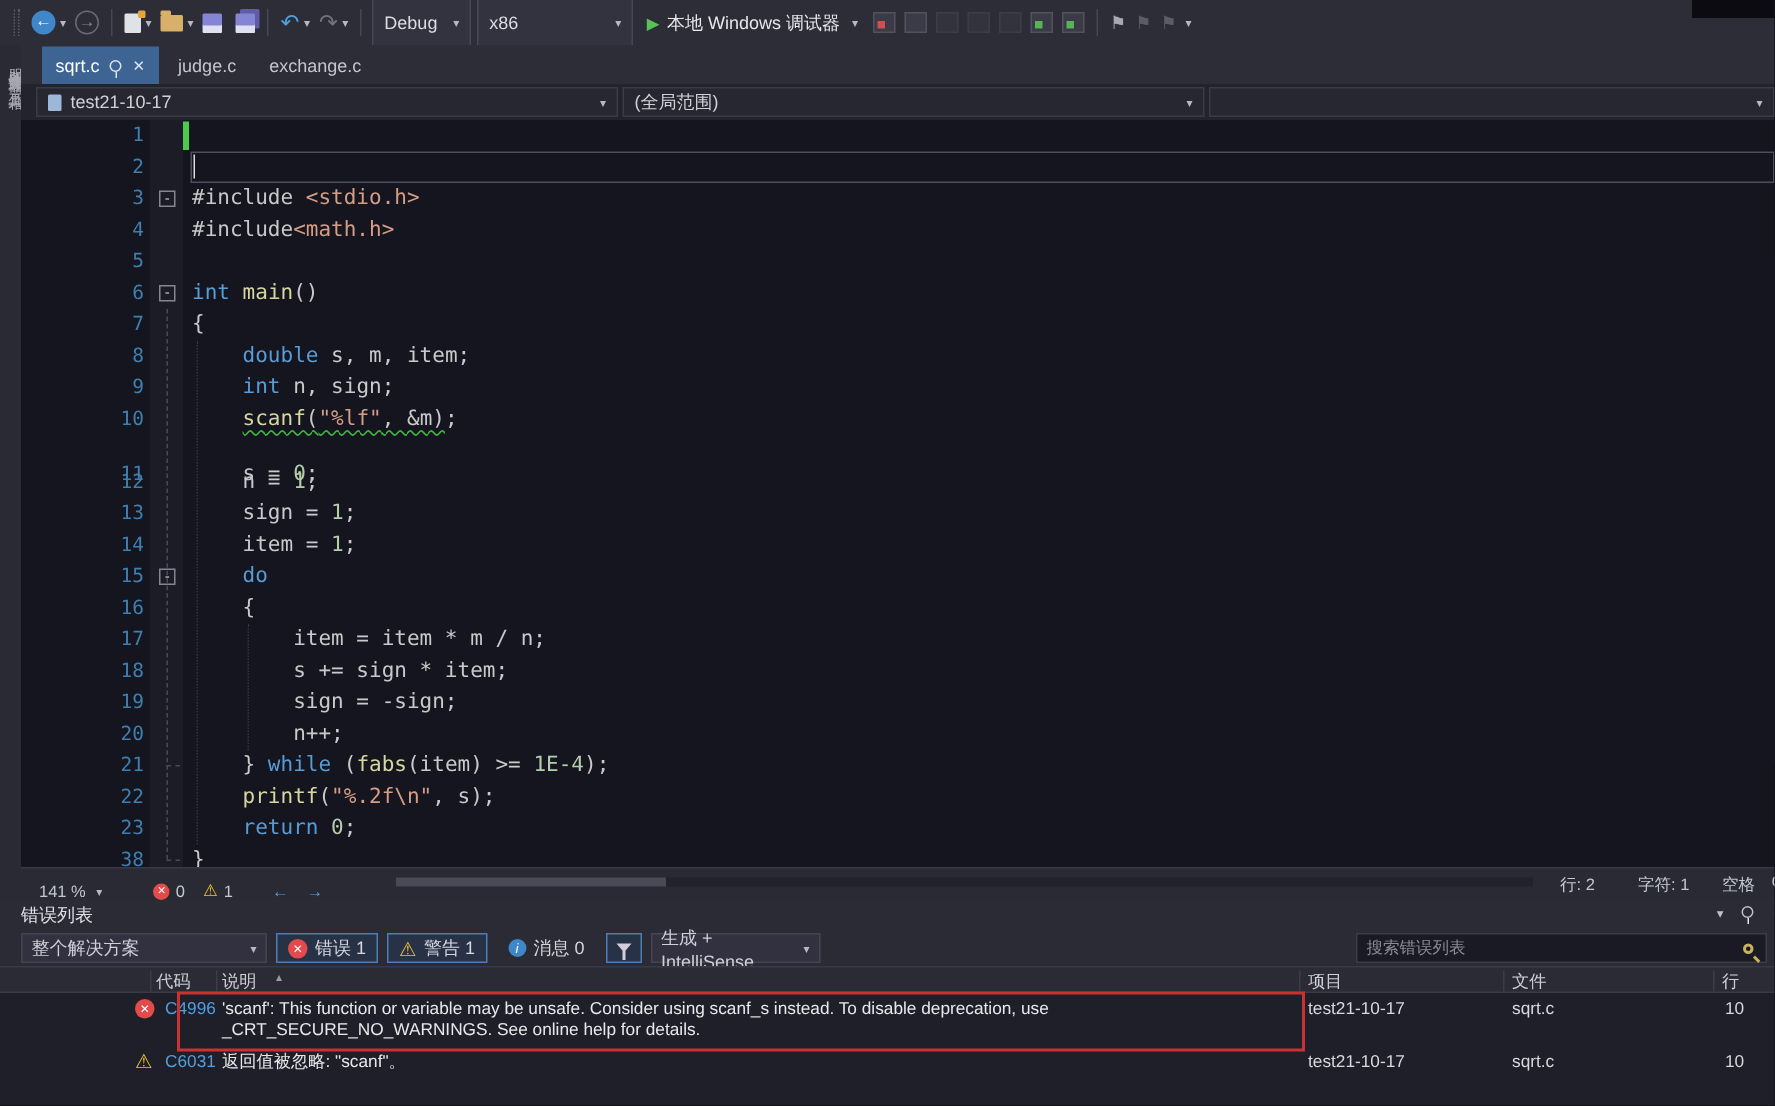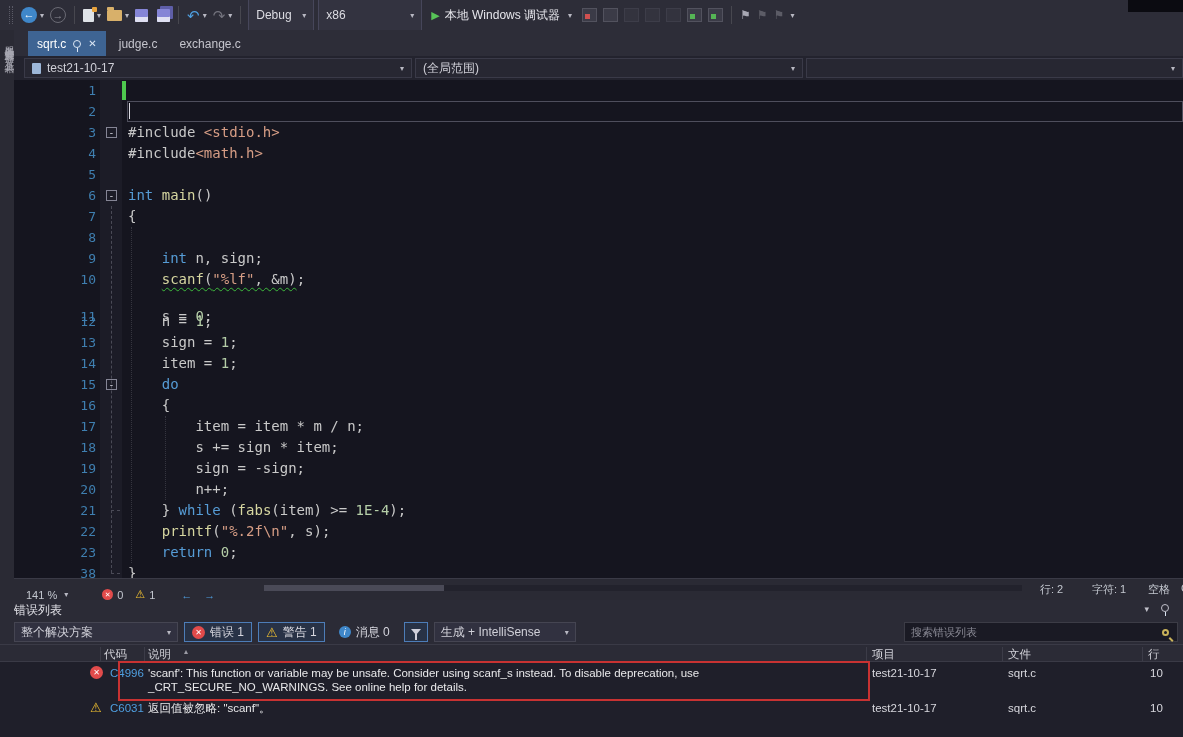--- a/index.html
+++ b/index.html
@@ -271,20 +271,21 @@
         <span class="line-number">6</span>
         <span class="fold-box">-</span>
         <span class="line-text"><span class="tok-kw">int</span><span class="tok-pl"> </span><span class="tok-fn">main</span><span class="tok-pl">()</span></span>
       </div>
       <div class="code-line" style="top: 126px;">
         <span class="line-number">7</span>
         <span class="line-text"><span class="tok-pl">{</span></span>
       </div>
       <div class="code-line" style="top: 147px;">
         <span class="line-number">8</span>
+        <span class="line-text"><span class="tok-pl">    </span><span class="tok-kw">double</span><span class="tok-pl"> s, m, item;</span></span>
       </div>
       <div class="code-line" style="top: 168px;">
         <span class="line-number">9</span>
         <span class="line-text"><span class="tok-pl">    </span><span class="tok-kw">int</span><span class="tok-pl"> n, sign;</span></span>
       </div>
       <div class="code-line" style="top: 189px;">
         <span class="line-number">10</span>
         <span class="line-text"><span class="tok-pl">    </span><span class="tok-fn sq">scanf</span><span class="tok-pl sq">(</span><span class="tok-str sq">"%lf"</span><span class="tok-pl sq">, &amp;m)</span><span class="tok-pl">;</span></span>
       </div>
       <div class="code-line" style="top: 226px; padding-left: 12px;">
@@ -394,21 +395,21 @@
         <span class="ico-warn">⚠</span>
         <span>警告 1</span>
       </span>
     <span class="tgl flat">
         <span class="ico-info">i</span>
         <span>消息 0</span>
       </span>
     <span class="tgl" style="padding:0 6px">
         <span class="funnel"></span>
       </span>
-    <span class="ep-dd" style="width:142px">
+    <span class="ep-dd" style="width:113px">
       <span>生成 + IntelliSense</span>
       <span class="caret" style="margin-left:auto">▾</span>
     </span>
     <span id="ep-search">
       <input type="text" placeholder="搜索错误列表" style="">
       <span class="mag"></span>
     </span>
   </div>
   <div id="ep-header">
     <span class="colsep" style="left:100px"></span>

